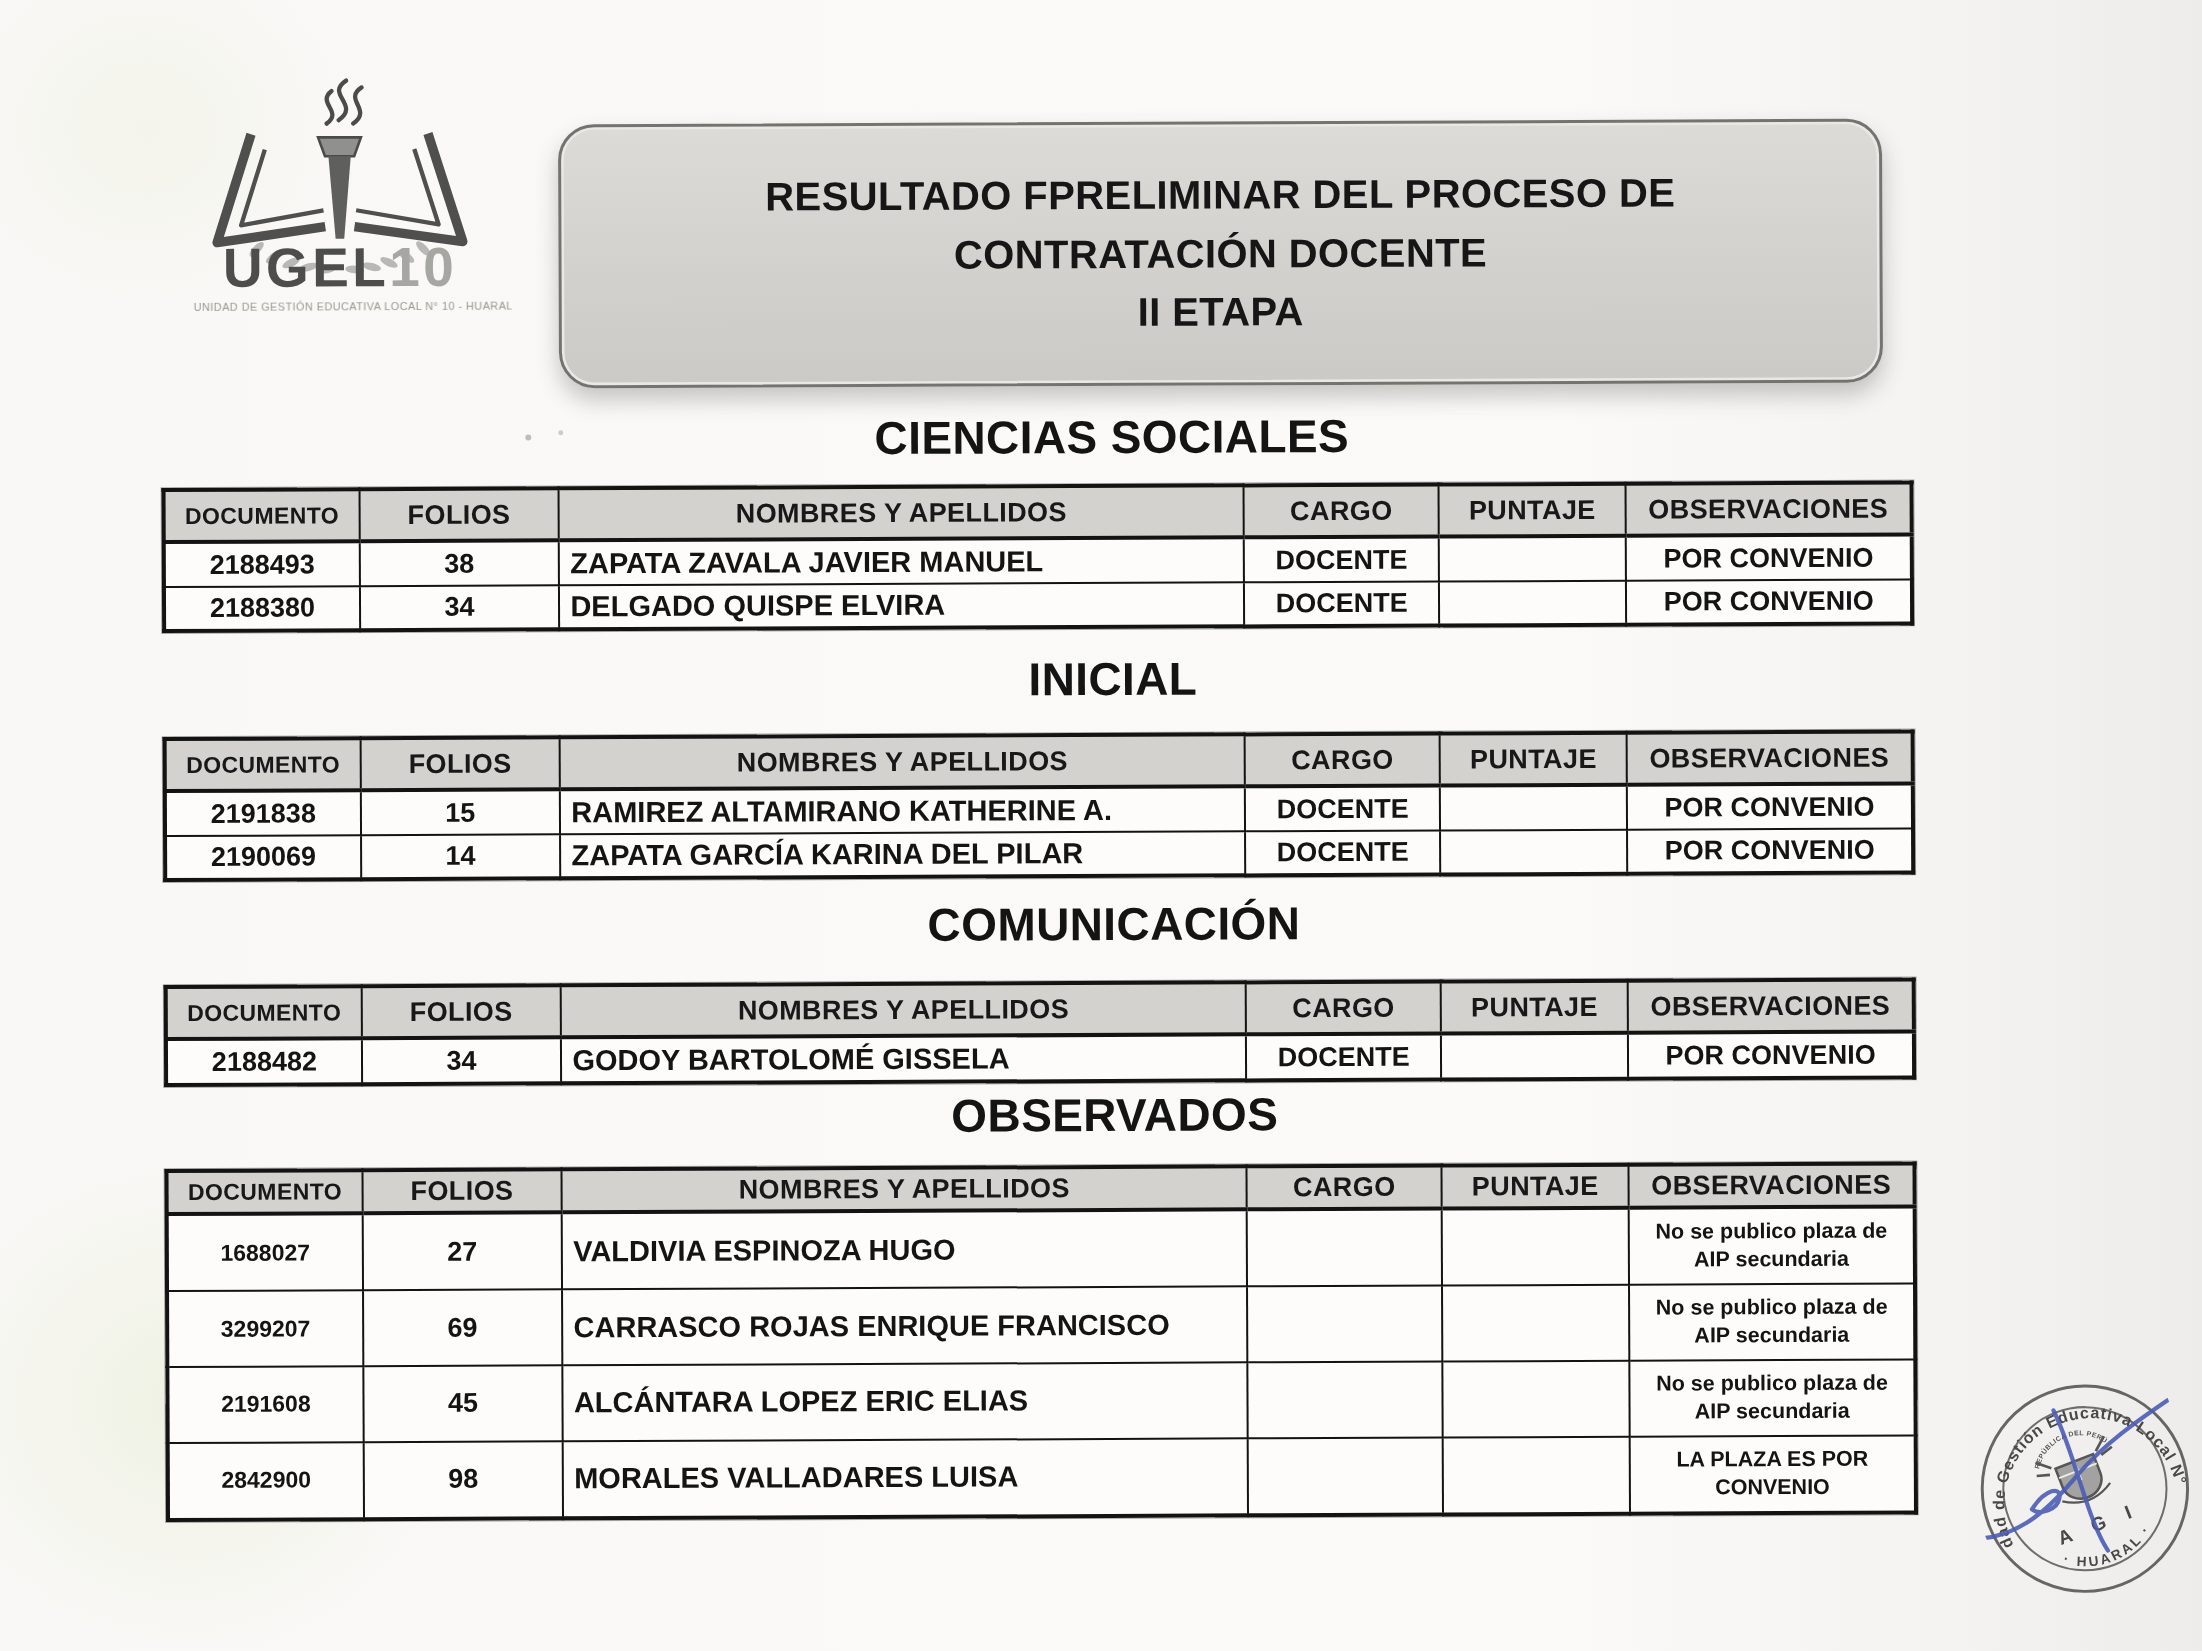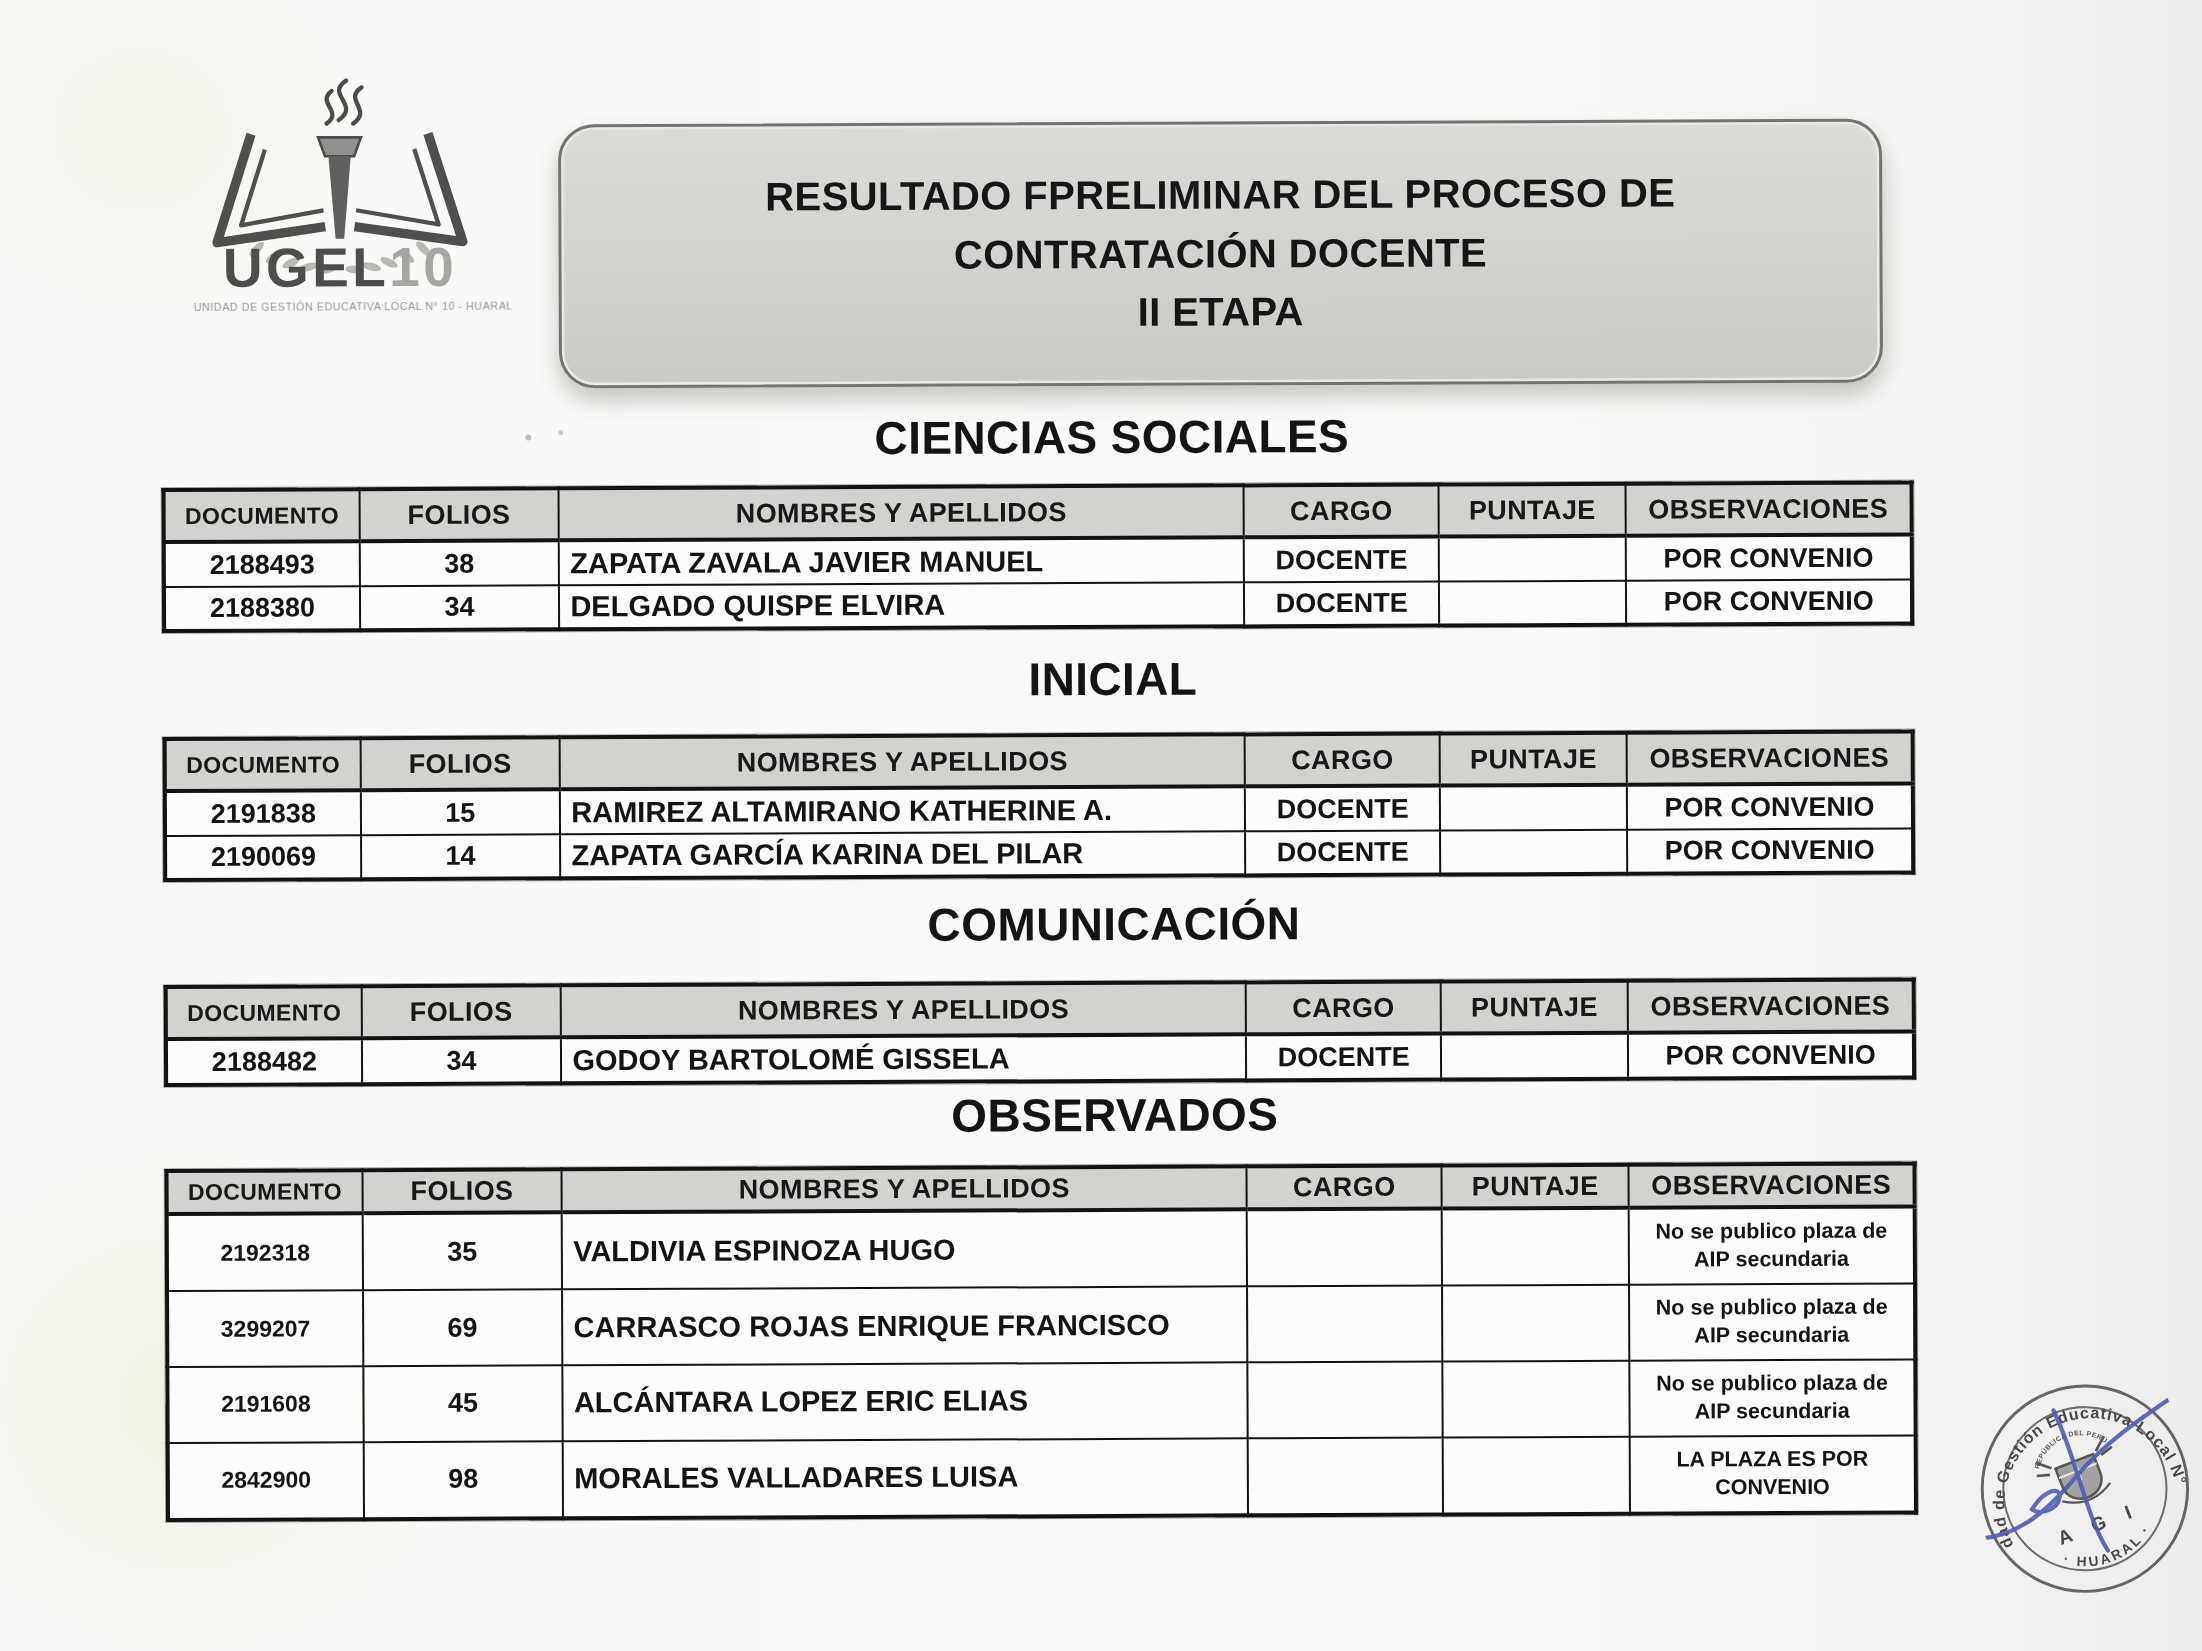--- a/index.html
+++ b/index.html
@@ -248,22 +248,22 @@
               <th class="c-documento">DOCUMENTO</th>
               <th class="c-folios">FOLIOS</th>
               <th class="c-nombres">NOMBRES Y APELLIDOS</th>
               <th class="c-cargo">CARGO</th>
               <th class="c-puntaje">PUNTAJE</th>
               <th class="c-observaciones">OBSERVACIONES</th>
             </tr>
           </thead>
           <tbody>
             <tr>
-              <td class="c-documento">2192318</td>
-              <td class="c-folios">35</td>
+              <td class="c-documento">1688027</td>
+              <td class="c-folios">27</td>
               <td class="c-nombres">VALDIVIA ESPINOZA HUGO</td>
               <td class="c-cargo"></td>
               <td class="c-puntaje"></td>
               <td class="c-observaciones">No se publico plaza de AIP secundaria</td>
             </tr>
             <tr>
               <td class="c-documento">3299207</td>
               <td class="c-folios">69</td>
               <td class="c-nombres">CARRASCO ROJAS ENRIQUE FRANCISCO</td>
               <td class="c-cargo"></td>

